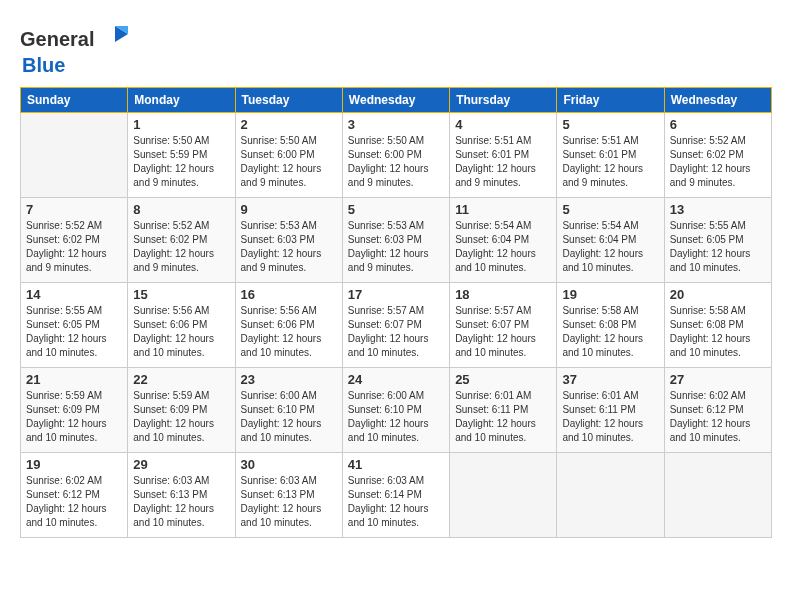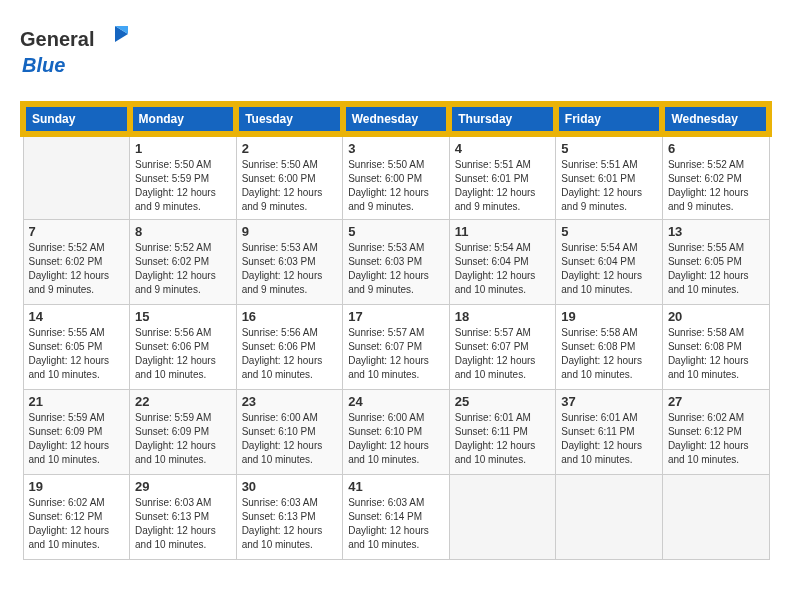--- a/index.html
+++ b/index.html
@@ -10,21 +10,21 @@
       height: 612px;
       overflow: hidden;
     }
     .container {
       padding: 18px 20px 10px 20px;
     }
     .header {
       display: flex;
       align-items: flex-start;
       justify-content: space-between;
-      margin-bottom: 24px;
+      margin-bottom: 10px;
     }
     .logo {
       display: flex;
       flex-direction: column;
       align-items: flex-start;
     }
     .logo-text {
       display: flex;
       align-items: center;
       gap: 0;
@@ -47,21 +47,21 @@
       border-collapse: collapse;
       table-layout: fixed;
     }
     thead tr th {
       background-color: #1565c0;
       color: #fff;
       font-size: 12px;
       font-weight: bold;
       padding: 5px 6px;
       text-align: left;
-      border: 6px solid #eab308;
+      border: 1px solid #eab308;
     }
     tbody tr td {
       border: 1px solid #ccc;
       vertical-align: top;
       padding: 4px 5px;
       height: 85px;
       background: #fff;
       font-size: 10.5px;
       color: #333;
     }
@@ -92,21 +92,21 @@
     <div class="logo">
       <div class="logo-text">
         <span>
           <svg width="110" height="40" viewBox="0 0 110 40">
             <text x="0" y="28" font-family="Arial" font-size="20" font-weight="bold" fill="#333">General</text>
             <polygon points="95,8 108,16 95,24" fill="#1565c0"></polygon>
             <polygon points="95,8 108,8 108,16" fill="#42a5f5"></polygon>
           </svg>
         </span>
       </div>
-      <div style="margin-top:-8px; margin-left:2px;font-style:italic;">
+      <div style="margin-top:-8px; margin-left:2px;">
         <span style="font-size:20px; font-weight:bold; color:#1565c0;">Blue</span>
       </div>
     </div>
     <div class="title-block">
     </div>
   </div>
 
   <table>
     <thead>
       <tr>

